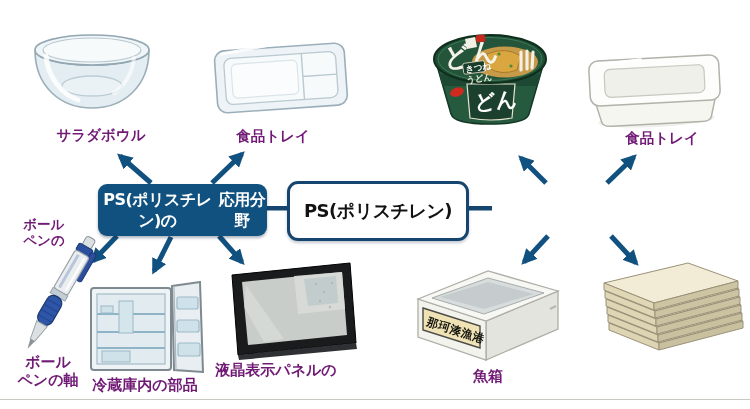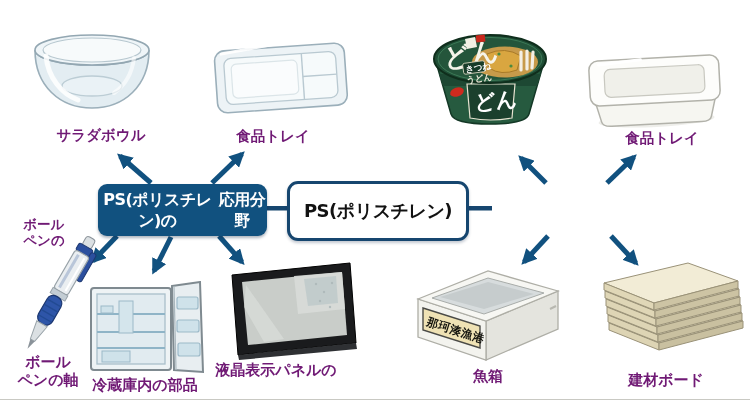--- a/index.html
+++ b/index.html
@@ -252,16 +252,15 @@
   </div>
   <div class="lbl bottom" style="left:48px;top:353px;">
     <span>ボール</span><br>
     <span>ペンの軸</span>
   </div>
   <div class="lbl bottom" style="left:145px;top:376px;">冷蔵庫内の部品</div>
   <div class="lbl bottom" style="left:276px;top:361px;">
     <span>液晶表示パネルの</span><br>
   </div>
   <div class="lbl bottom" style="left:488px;top:367px;">魚箱</div>
-  <div class="lbl bottom" style="left:666px;top:371px;">建材ボード</div>
 
   <div class="bottom-band"></div>
 </div>
 
 </body></html>

